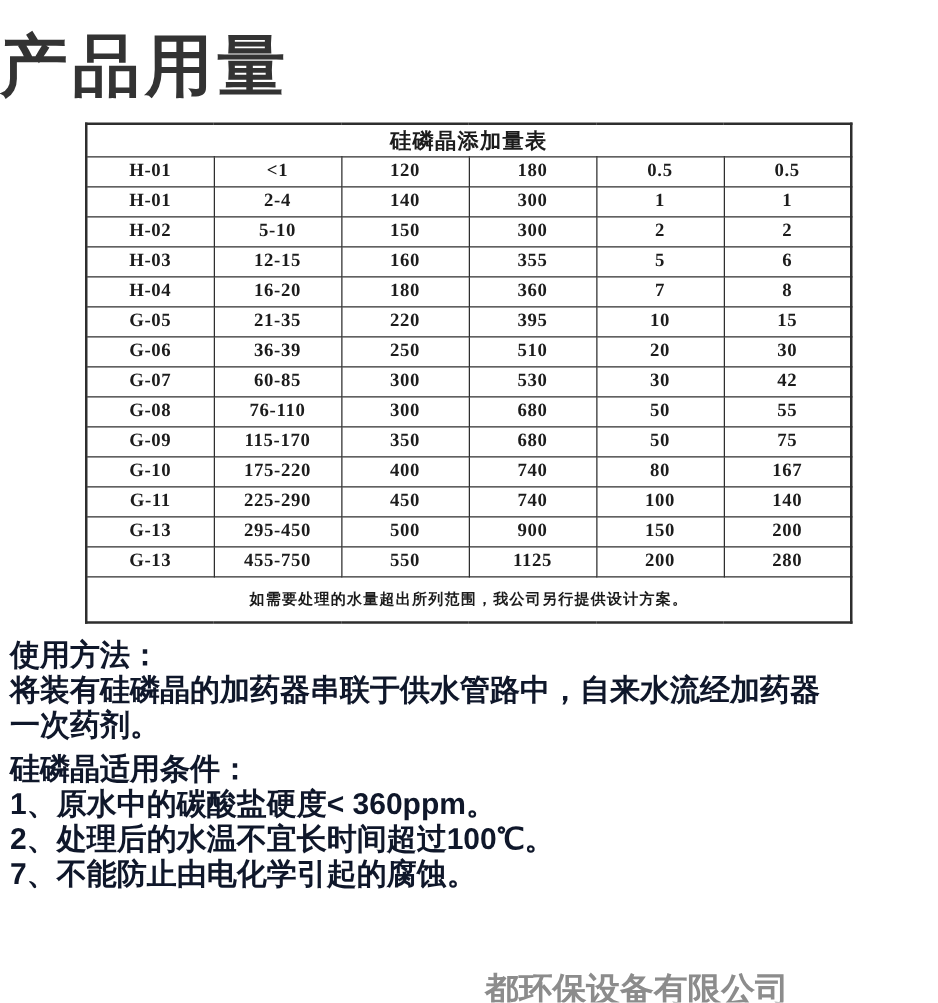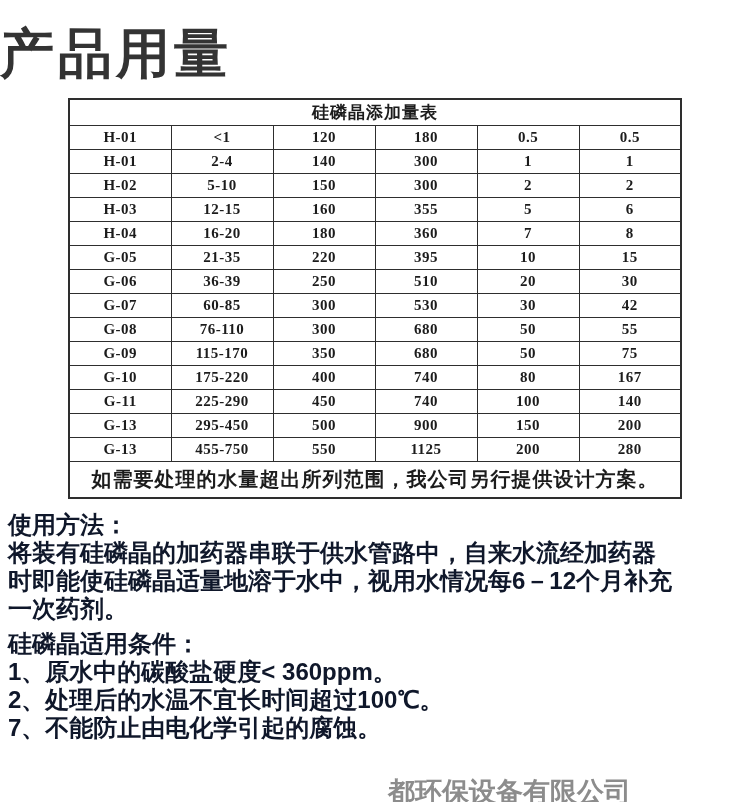--- a/index.html
+++ b/index.html
@@ -53,21 +53,21 @@
     line-height: 20px;
   }
   tbody.dosage-body td {
     height: 24px;
     font-size: 15px;
     font-weight: 600;
     letter-spacing: 0.5px;
   }
   tfoot td.footnote {
     height: 37px;
-    font-size: 20px;
+    font-size: 12px;
     font-weight: 600;
     letter-spacing: 1px;
   }
 
   
   .text-block {
     margin: 7px 6px 0 8px;
     font-size: 24px;
     line-height: 28px;
     font-weight: 700;
@@ -223,21 +223,20 @@
       <tr>
         <td colspan="6" class="footnote">如需要处理的水量超出所列范围，我公司另行提供设计方案。</td>
       </tr>
     </tfoot>
   </table>
 
   <div class="text-block">
     <div class="line section-heading">使用方法：</div>
     <div>
         <div class="line">将装有硅磷晶的加药器串联于供水管路中，自来水流经加药器</div>
-        <div class="line">时即能使硅磷晶适量地溶于水中，视用水情况每6－12个月补充</div>
         <div class="line">一次药剂。</div>
       </div>
   </div>
 
   <div class="text-block">
     <div class="line section-heading">硅磷晶适用条件：</div>
     <div>
         <div class="line">1、原水中的碳酸盐硬度&lt; 360ppm。</div>
         <div class="line">2、处理后的水温不宜长时间超过100℃。</div>
         <div class="line">7、不能防止由电化学引起的腐蚀。</div>

